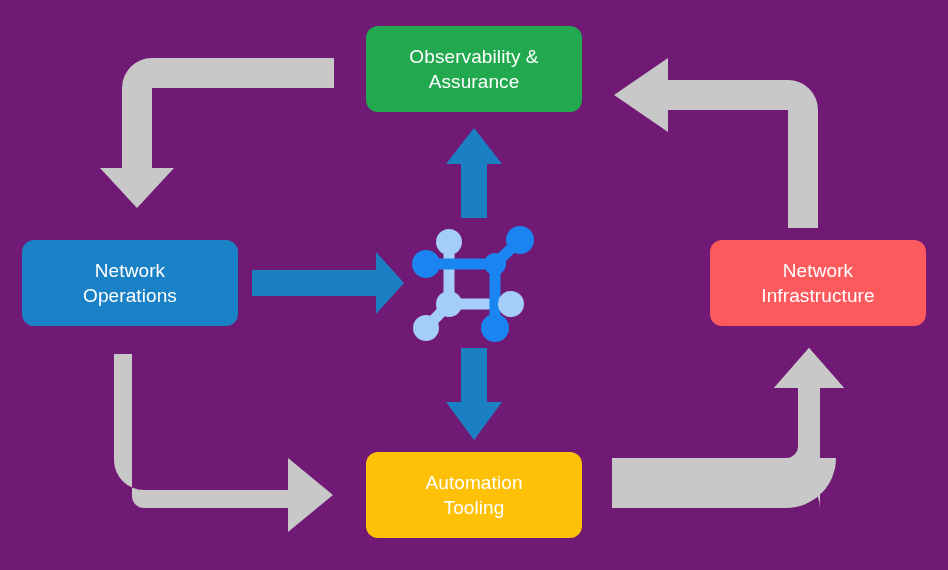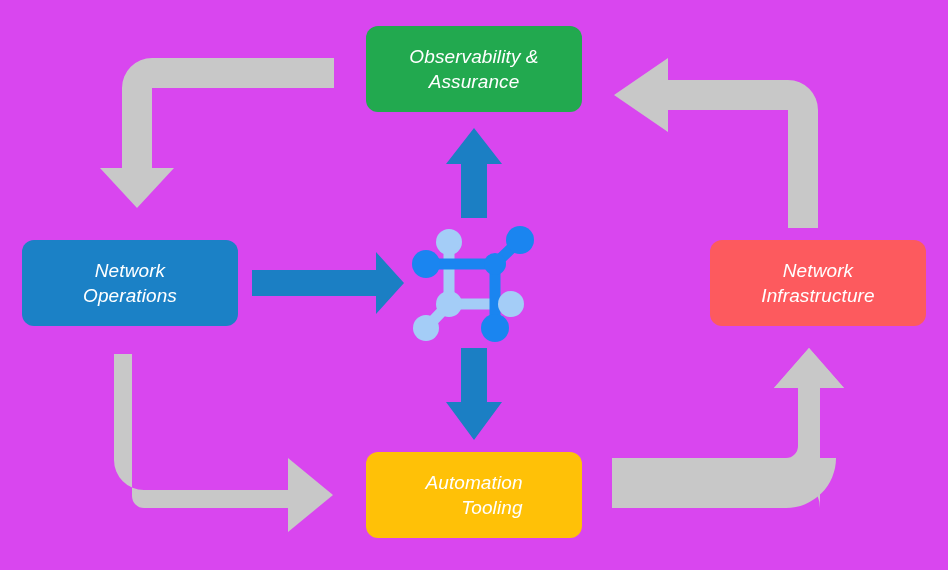--- a/index.html
+++ b/index.html
@@ -63,21 +63,21 @@
     position: absolute;
     left: 412px;
     top: 222px;
     width: 124px;
     height: 124px;
   }
 </style>
 </head>
 <body>
 
-<div id="diagram-root" style="background: #d946ef; font-style: italic;">
+<div id="diagram-root" style="background: #701a75;">
 
   <svg class="layer" viewBox="0 0 948 570" width="948" height="570" xmlns="http://www.w3.org/2000/svg">
 
     <path fill="#c8c8c8" d="M 334 58
              L 152 58
              A 30 30 0 0 0 122 88
              L 122 168
              L 100 168
              L 137 208
              L 174 168
@@ -209,18 +209,18 @@
   <div class="node-box" id="box-network-operations" style="background: rgb(27, 129, 198); color: rgb(255, 255, 255);">
     <span class="node-label">Network
 Operations</span>
   </div>
 
   <div class="node-box" id="box-network-infrastructure" style="background: rgb(253, 90, 94); color: rgb(255, 255, 255);">
     <span class="node-label">Network
 Infrastructure</span>
   </div>
 
-  <div class="node-box" id="box-automation-tooling" style="background: rgb(255, 193, 7); color: rgb(255, 255, 255); text-align: right;">
+  <div class="node-box" id="box-automation-tooling" style="background: rgb(255, 193, 7); color: rgb(255, 255, 255);">
     <span class="node-label">Automation
 Tooling</span>
   </div>
 
 </div>
 
 </body></html>

